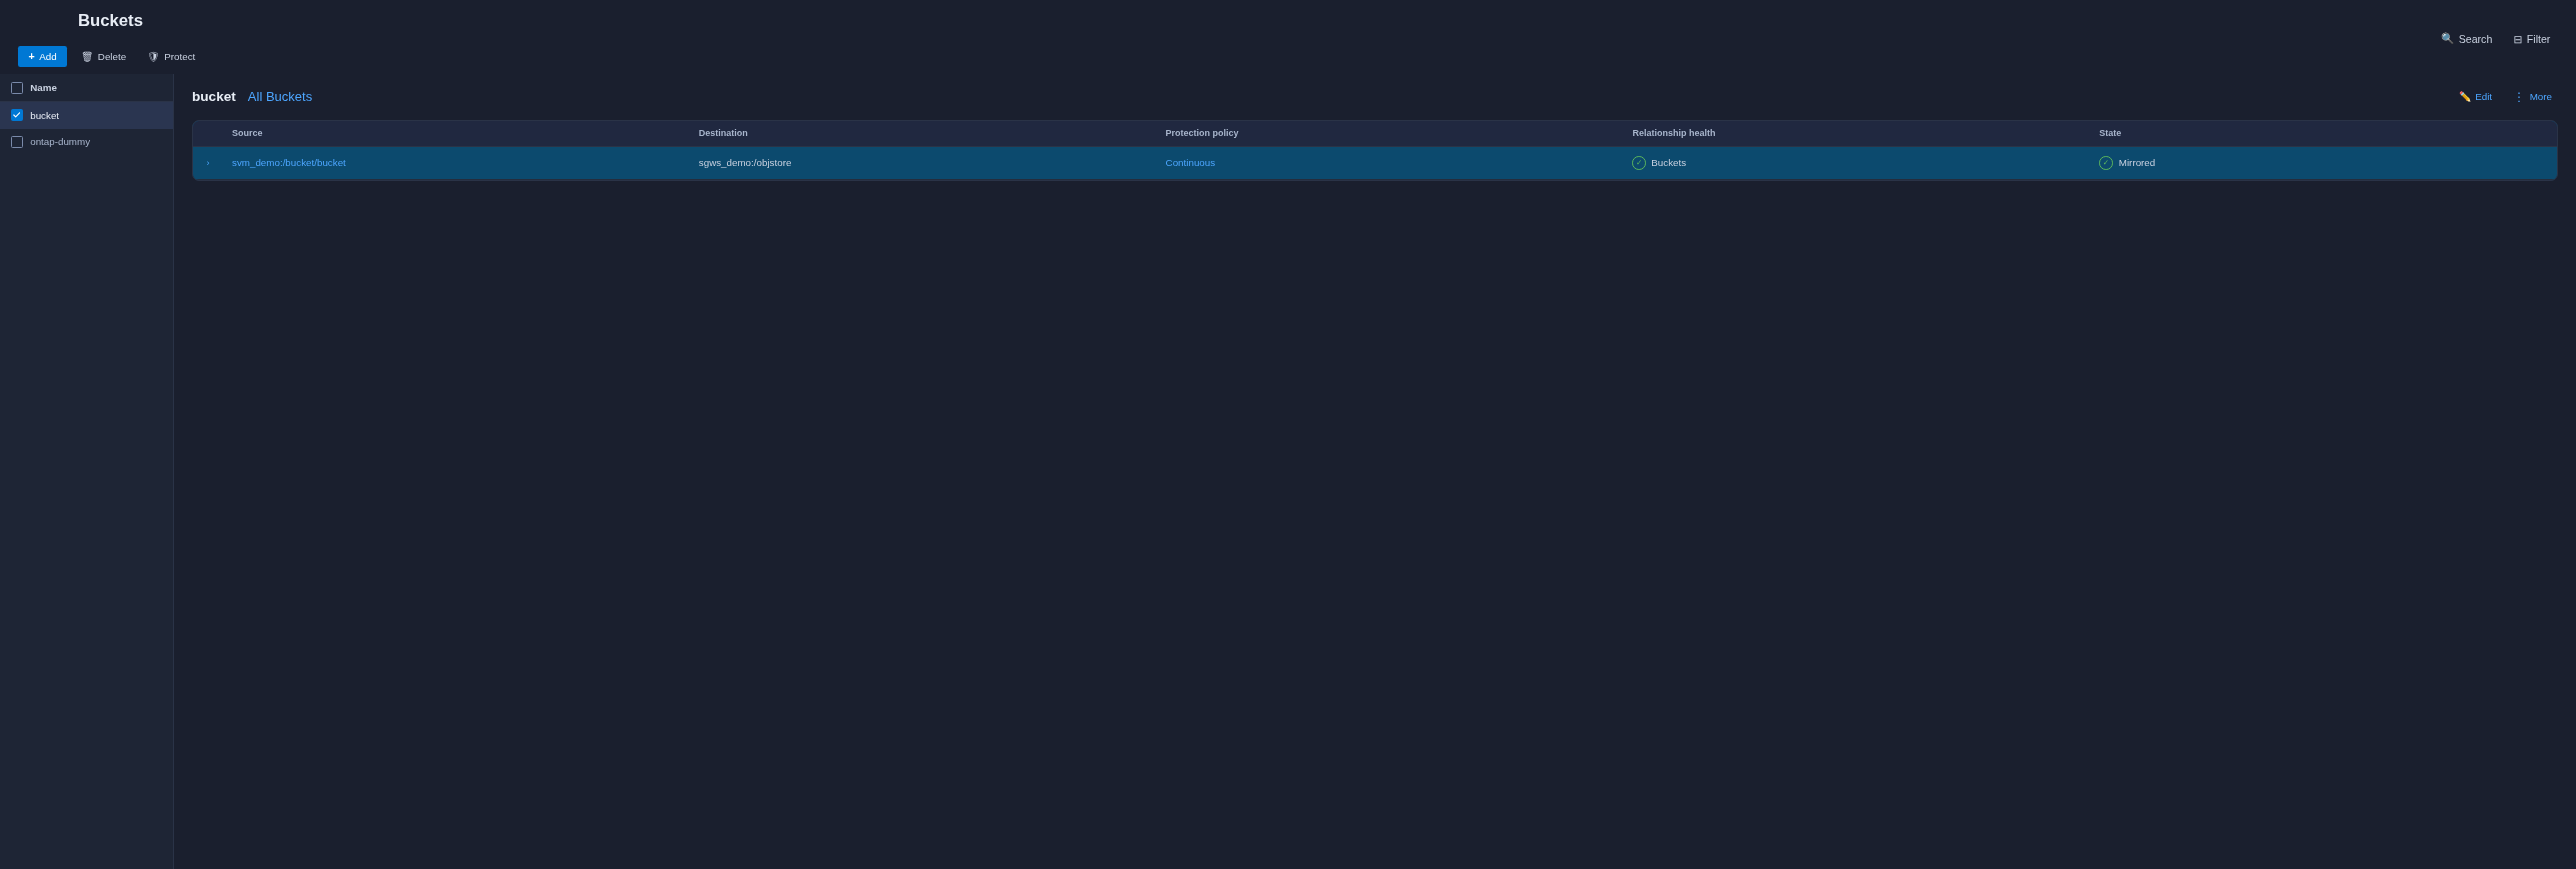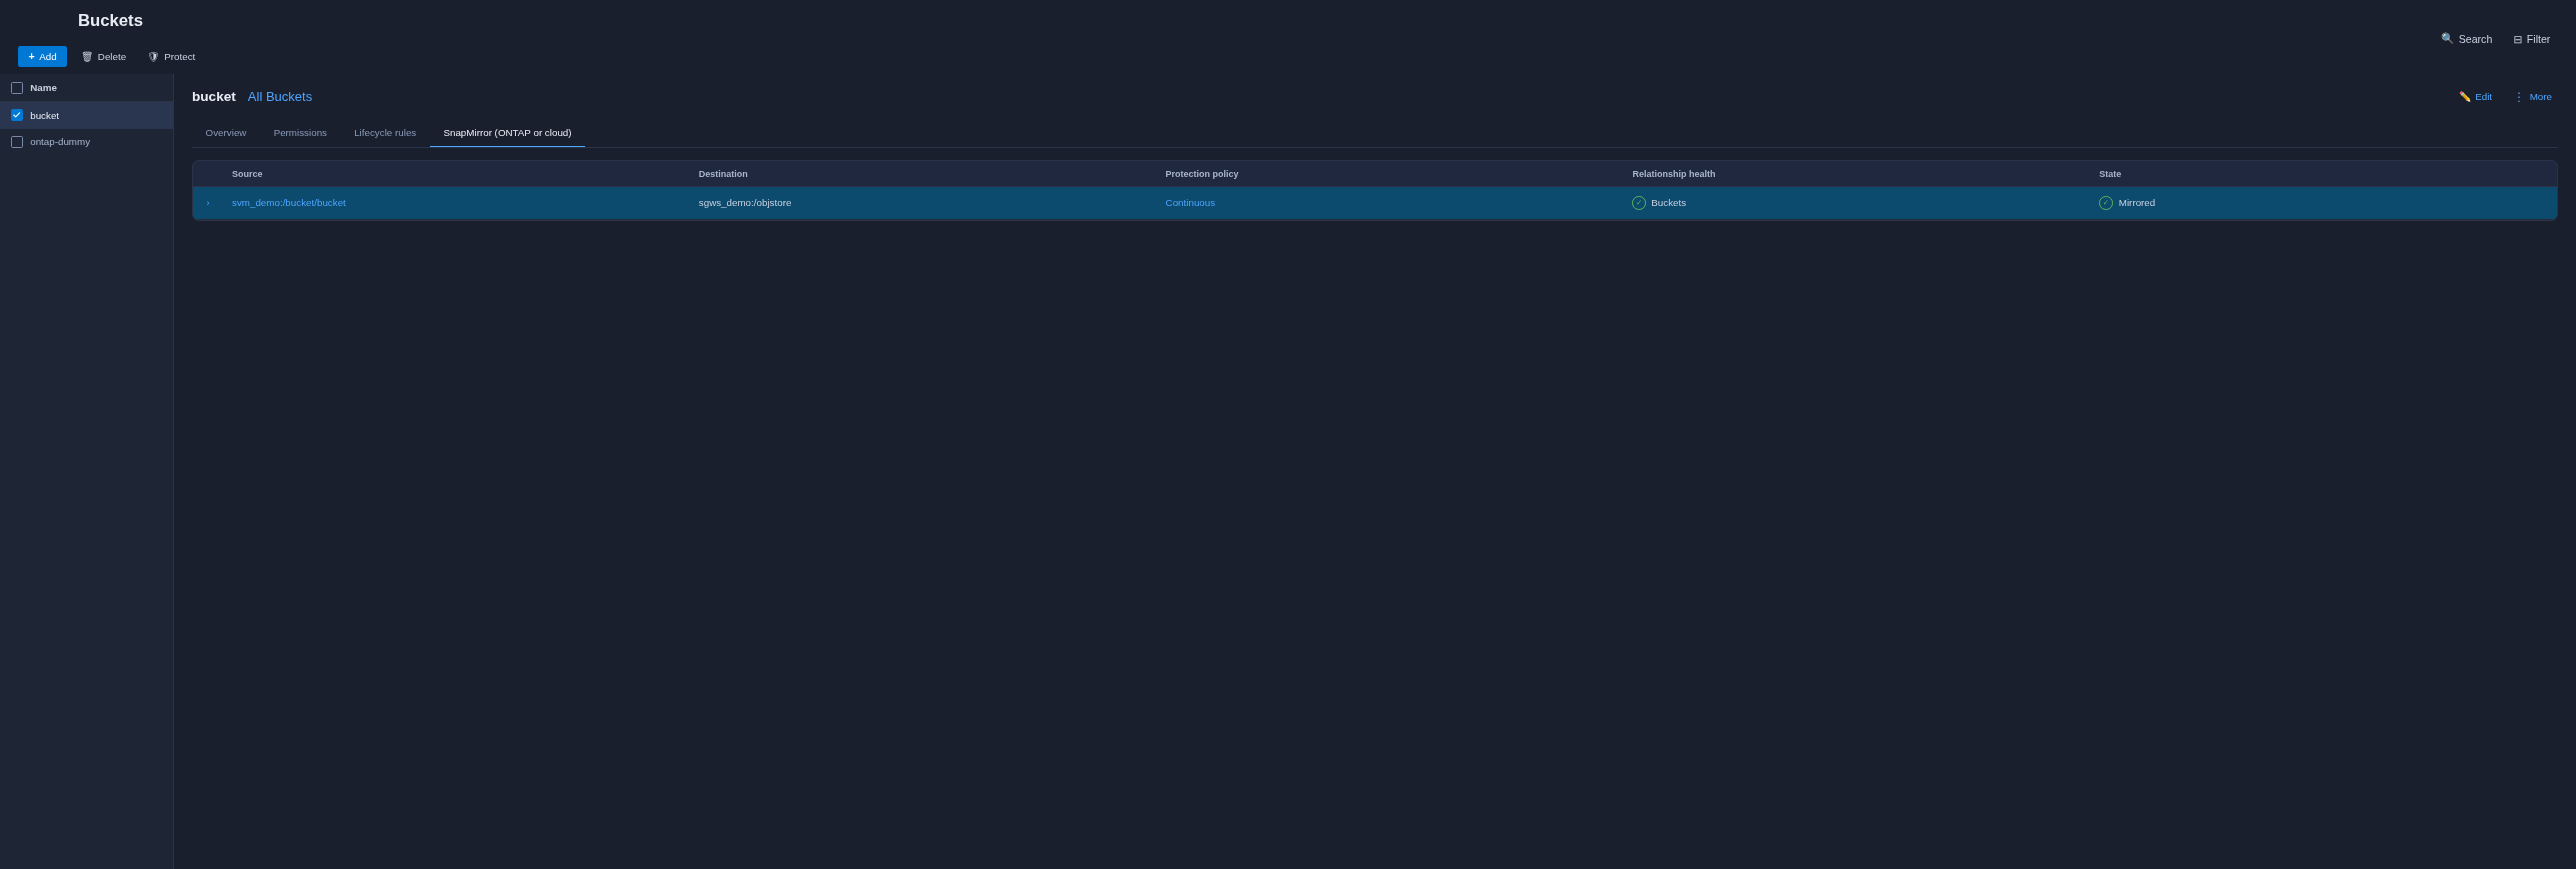--- a/index.html
+++ b/index.html
@@ -380,34 +380,20 @@
           <span class="icon-edit">✏️</span>
           <span>Edit</span>
         </button>
         <button class="btn-more">
           <span class="icon-dots">⋮</span>
           <span>More</span>
         </button>
       </div>
     </div>
 
-    <div class="tabs">
-      <div class="tab">
-        <span>Overview</span>
-      </div>
-      <div class="tab">
-        <span>Permissions</span>
-      </div>
-      <div class="tab">
-        <span>Lifecycle rules</span>
-      </div>
-      <div class="tab active">
-        <span>SnapMirror (ONTAP or cloud)</span>
-      </div>
-    </div>
 
     <div class="table-container">
       <div class="table-header">
         <div class="th"></div>
         <div class="th">Source</div>
         <div class="th">Destination</div>
         <div class="th">Protection policy</div>
         <div class="th">Relationship health</div>
         <div class="th">State</div>
       </div>

